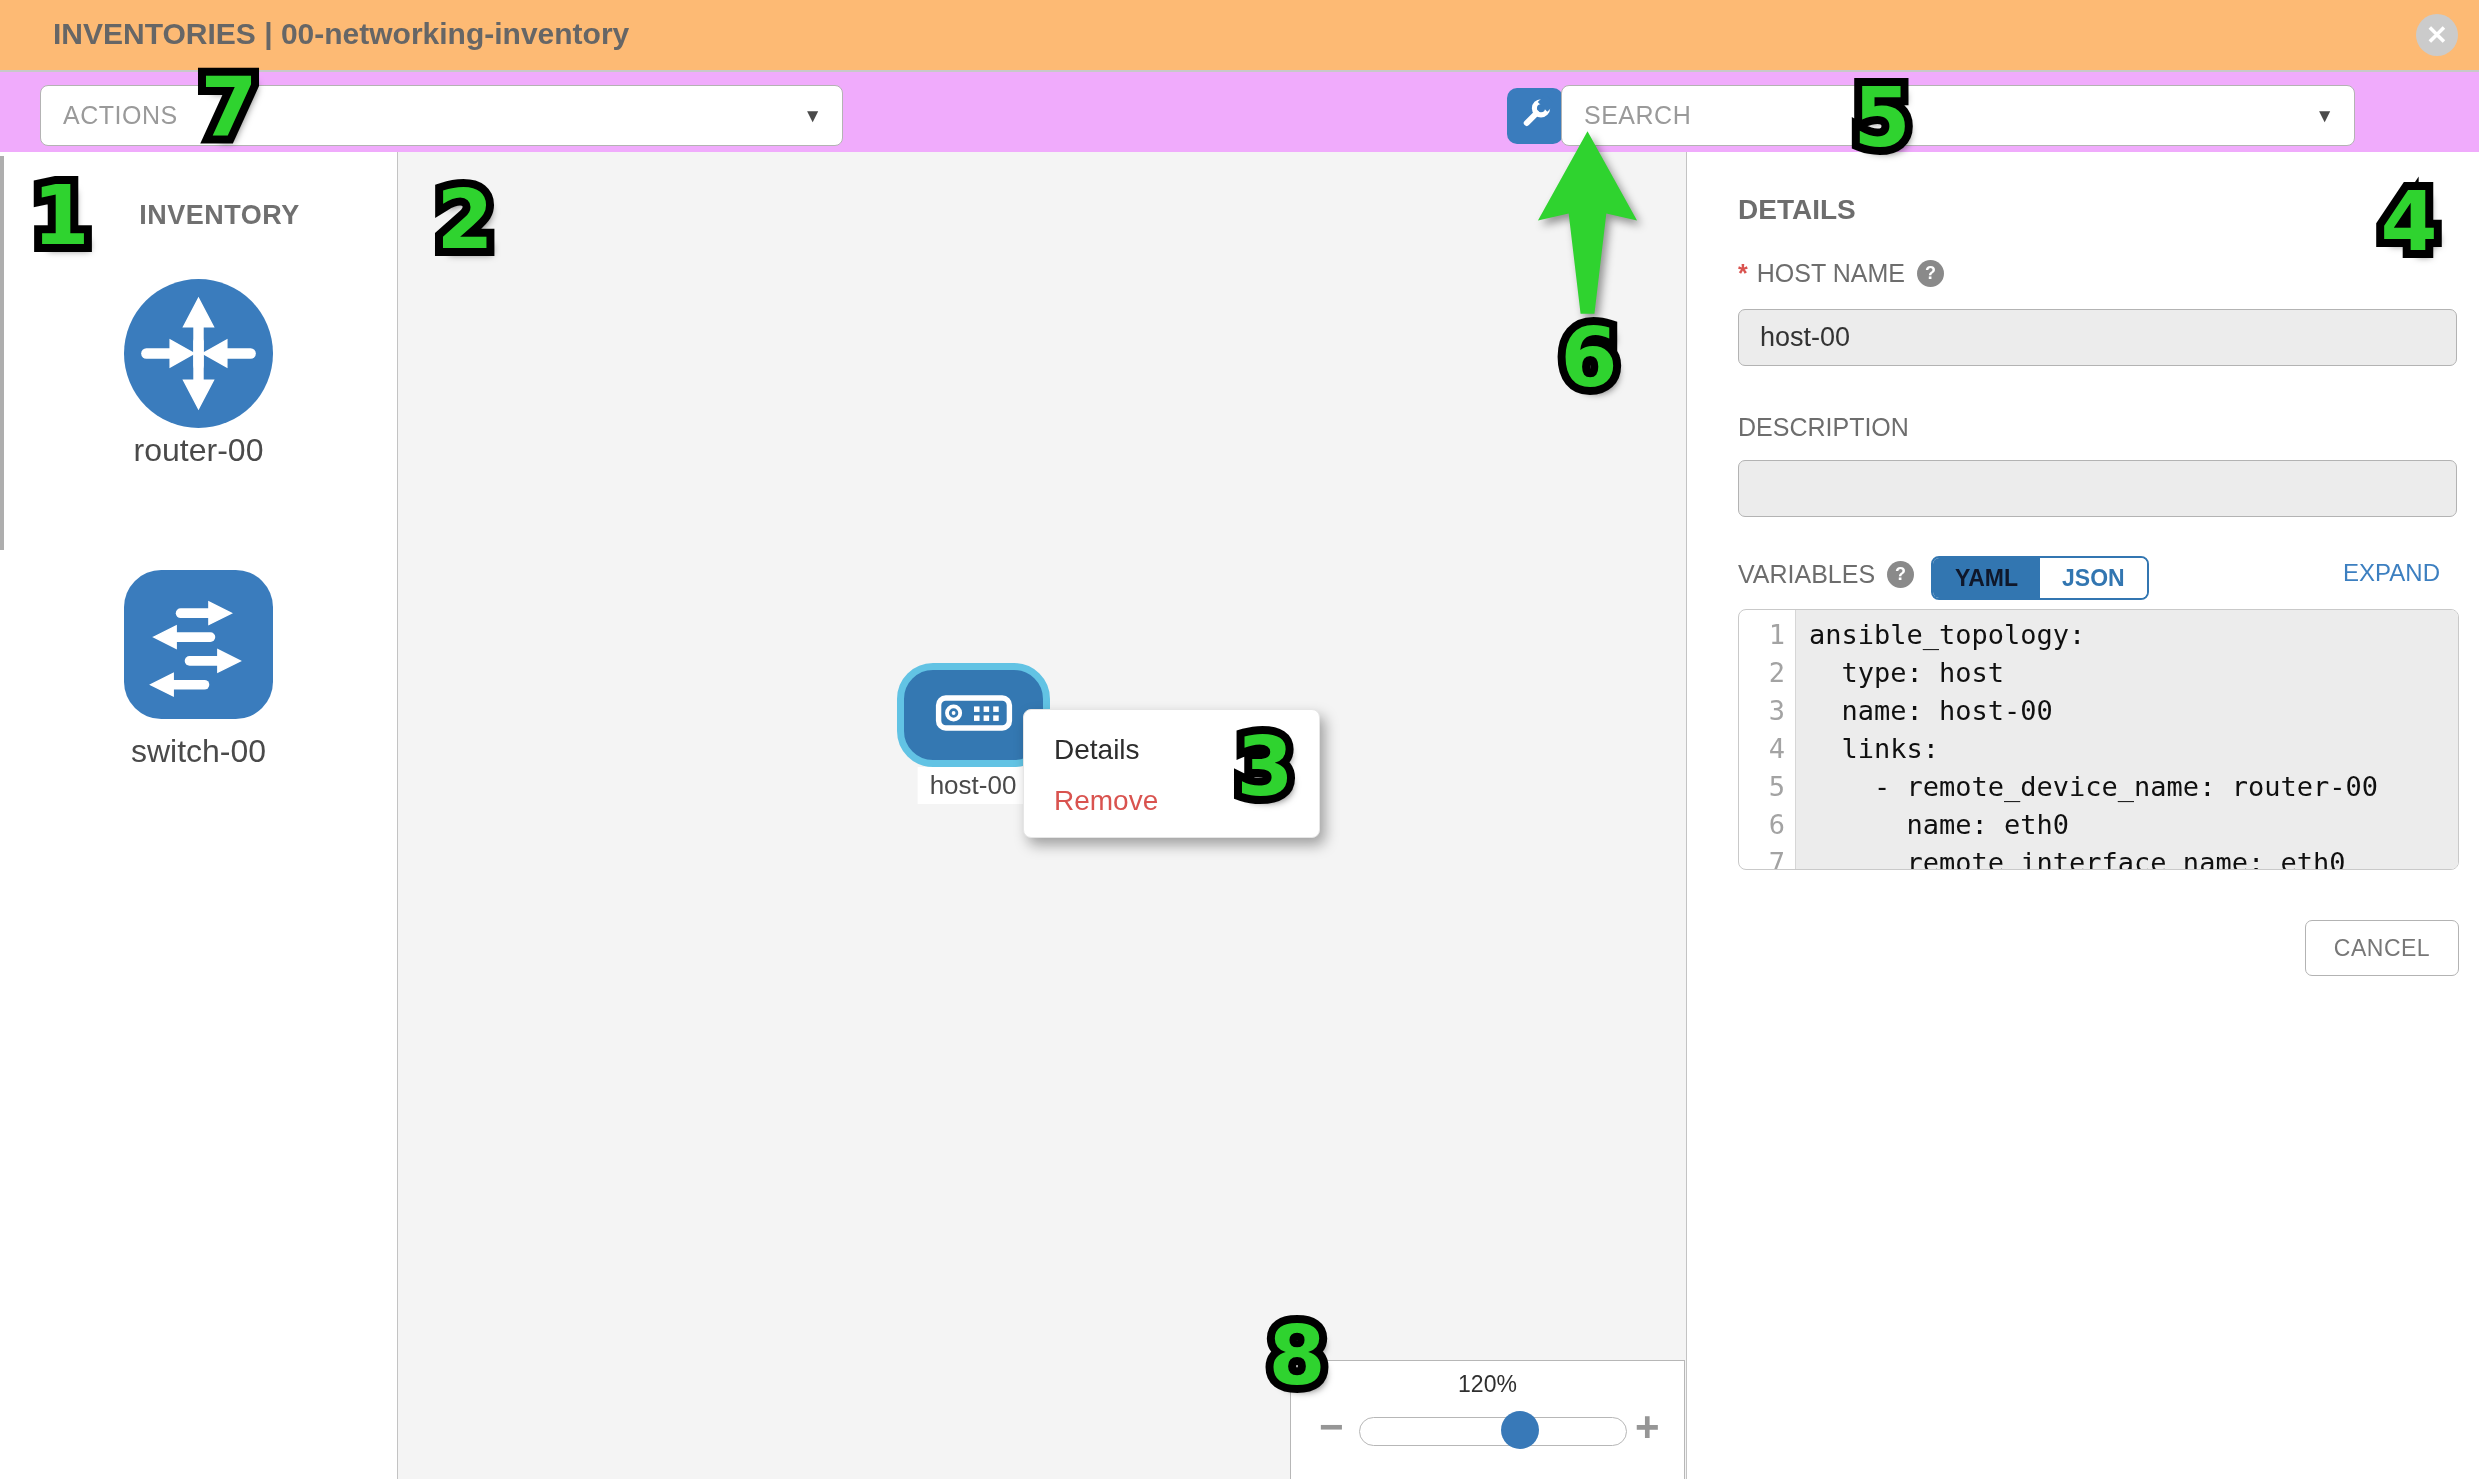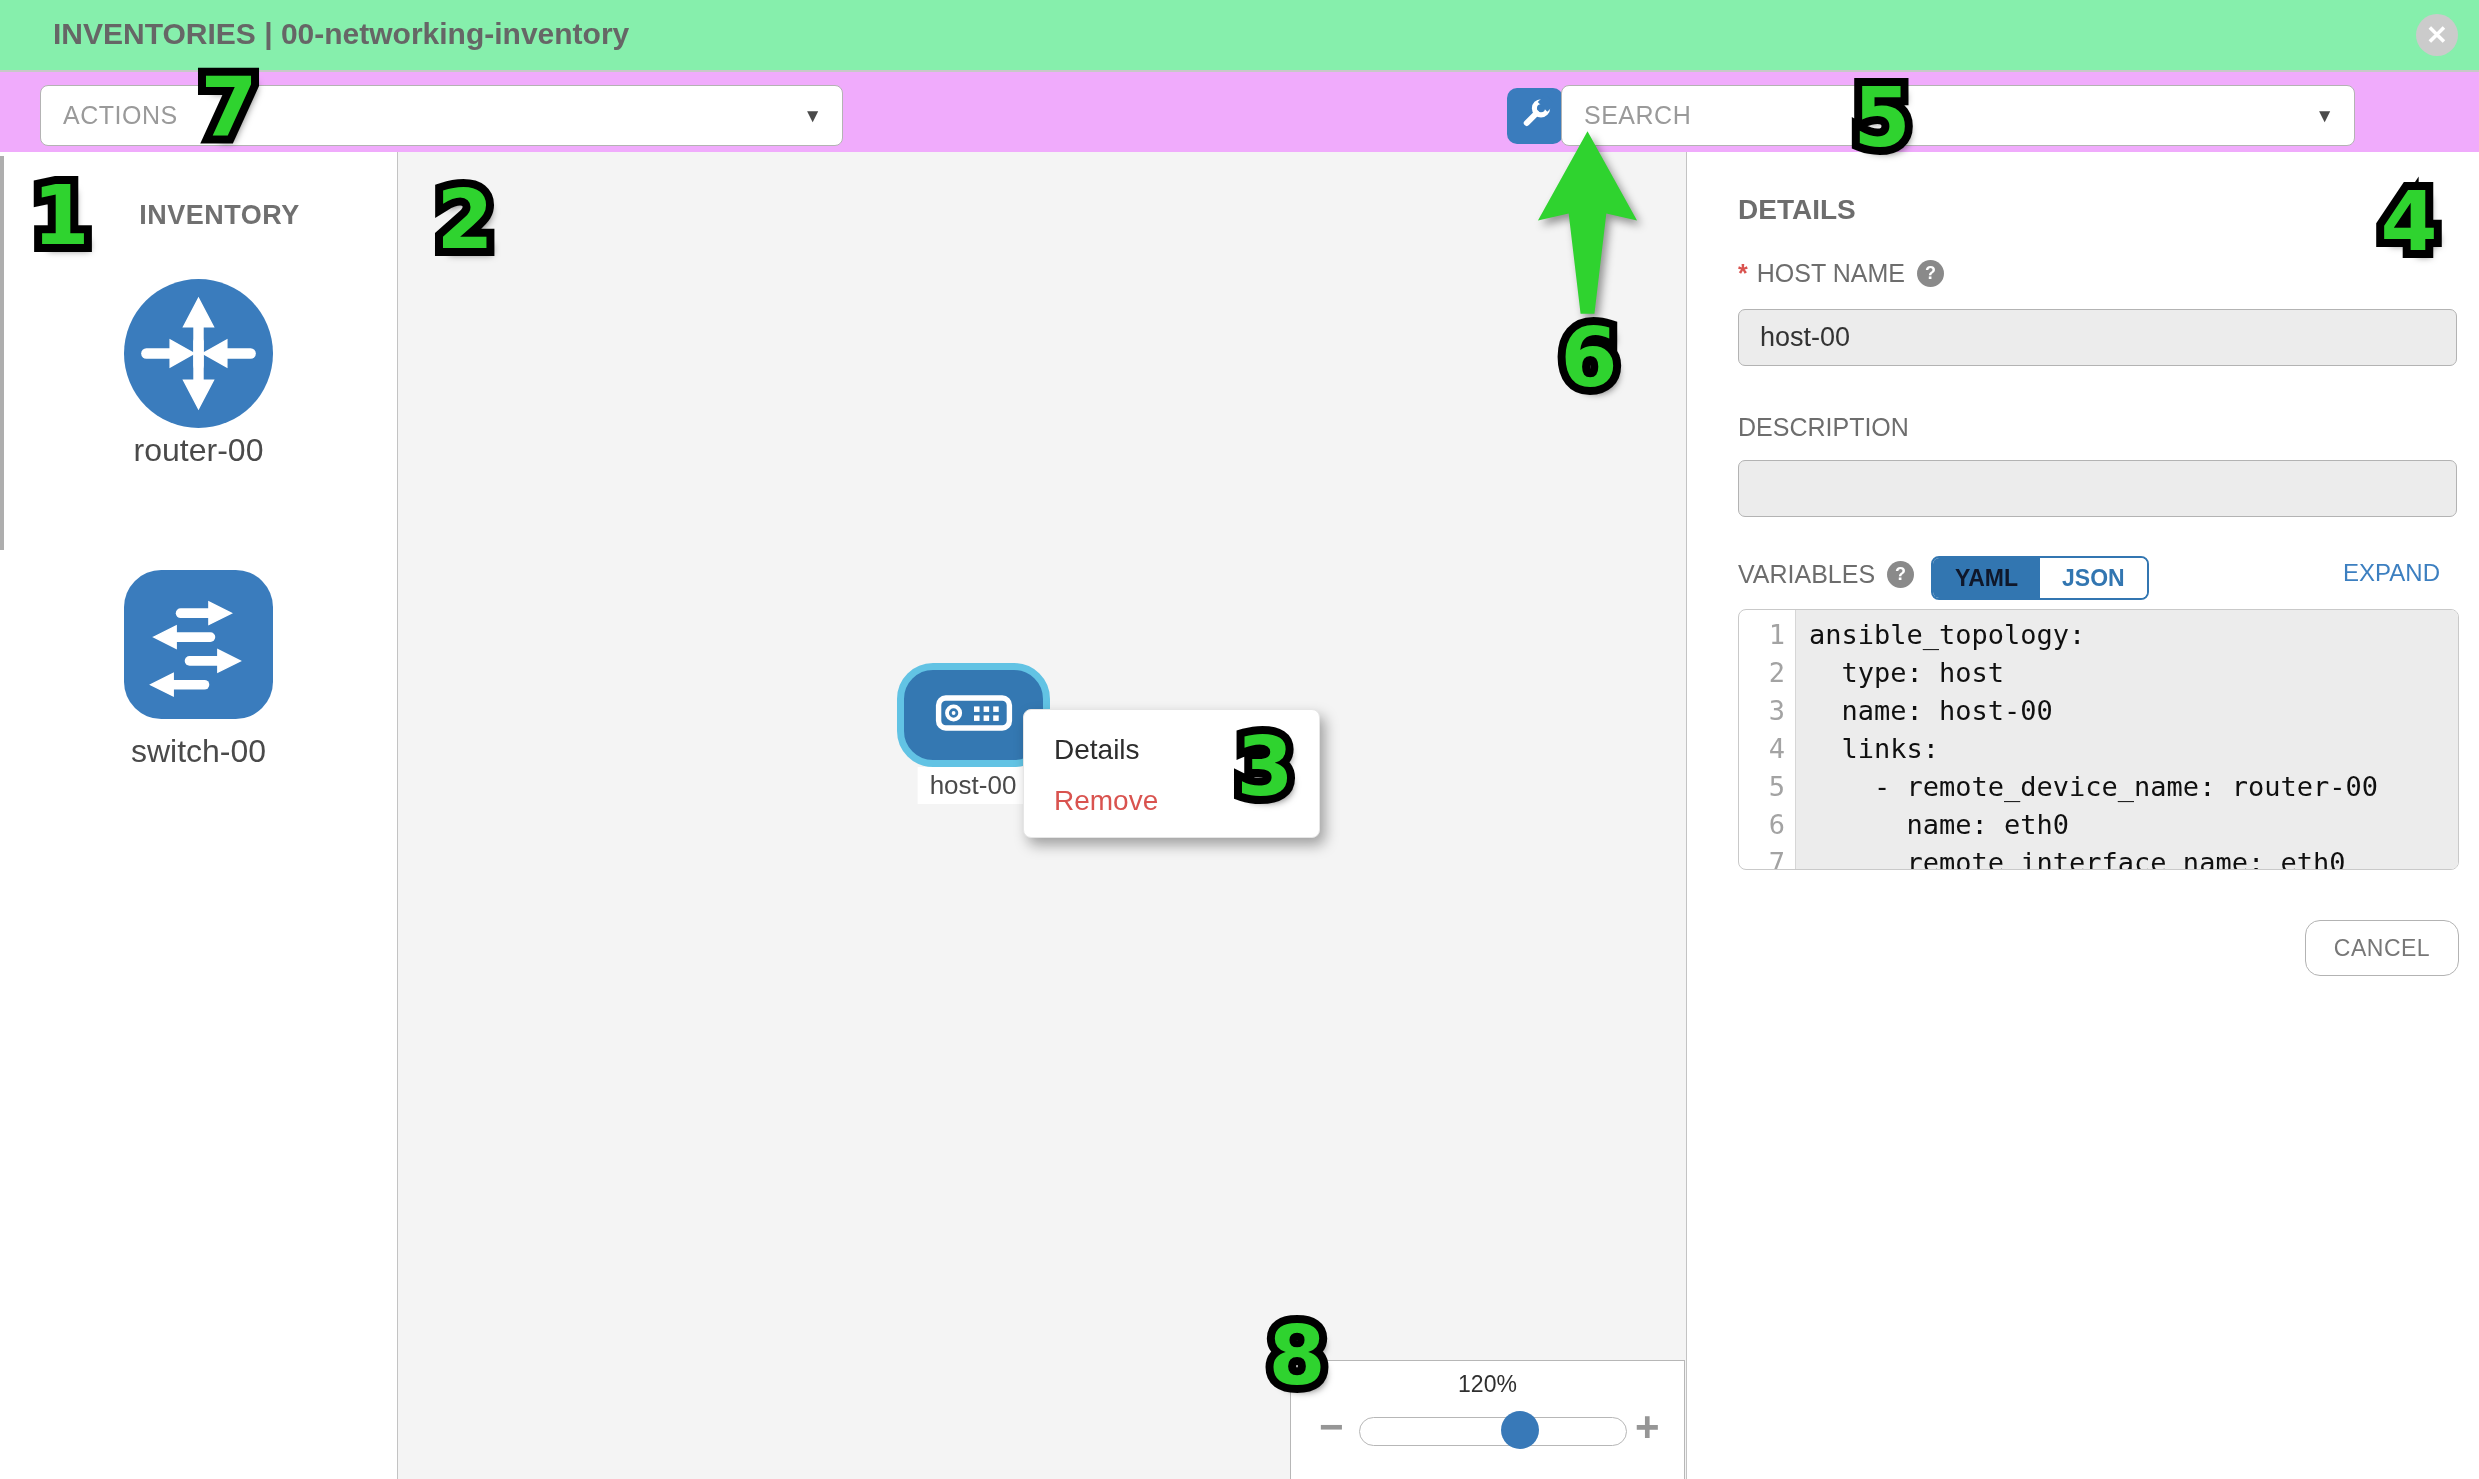--- a/index.html
+++ b/index.html
@@ -1,20 +1,20 @@
 <!DOCTYPE html>
 <html><head>
 <meta charset="utf-8">
 <style>
   html,body{margin:0;padding:0;background:#fff;}
   #app{position:relative;width:2480px;height:1480px;overflow:hidden;
        font-family:"Liberation Sans",sans-serif;background:#fff;}
 
   
-  .header{position:absolute;left:0;top:0;width:2480px;height:70px;background:#86efac;
+  .header{position:absolute;left:0;top:0;width:2480px;height:70px;background:#fdba74;
           border-bottom:2px solid #c8c8c8;}
   .header-title{position:absolute;left:53px;top:0;line-height:68px;font-size:30px;
           font-weight:bold;color:#666;}
   .close-btn{position:absolute;right:22px;top:14px;width:42px;height:42px;border-radius:50%;
           background:#cbcbcb;color:#fff;font-size:26px;font-weight:bold;text-align:center;
           line-height:42px;cursor:pointer;}
 
   
   .toolbar{position:absolute;left:0;top:72px;width:2480px;height:80px;background:#f0abfc;
           border-bottom:1px solid #b7b7b7;}
@@ -89,21 +89,21 @@
           border:1px solid #c9c9c9;border-radius:8px;overflow:hidden;}
   .code-bg{position:absolute;left:56px;top:0;right:0;bottom:0;background:#ececec;
           border-left:1px solid #d6d6d6;}
   .code-lines{position:absolute;left:0;top:6px;width:100%;}
   .code-line{display:flex;height:38px;line-height:38px;
           font-family:"DejaVu Sans Mono",monospace;font-size:27px;white-space:pre;}
   .code-line .ln{width:46px;text-align:right;color:#a3a3a3;flex:none;}
   .code-line .ct{padding-left:24px;color:#101010;}
 
   .cancel-btn{position:absolute;left:618px;top:768px;width:154px;height:56px;background:#fff;
-          border:1px solid #b3b3b3;border-radius:15px;font-size:23px;color:#777;text-align:center;
+          border:1px solid #b3b3b3;border-radius:7px;font-size:23px;color:#777;text-align:center;
           line-height:54px;letter-spacing:0.5px;cursor:pointer;box-sizing:border-box;}
 
   
   .ann{position:absolute;transform:translate(-50%,-50%);z-index:50;width:0;height:0;
           display:flex;align-items:center;justify-content:center;}
   .ann span{font-family:"DejaVu Sans",sans-serif;font-weight:bold;font-size:82px;line-height:1;}
   .ann .outline{position:absolute;color:#000;-webkit-text-stroke:16px #000;
           text-shadow:6px 7px 7px rgba(0,0,0,.5);}
   .ann .fill{position:relative;color:#2fd32f;}
   .ann-arrow{position:absolute;left:1532px;top:129px;z-index:49;

